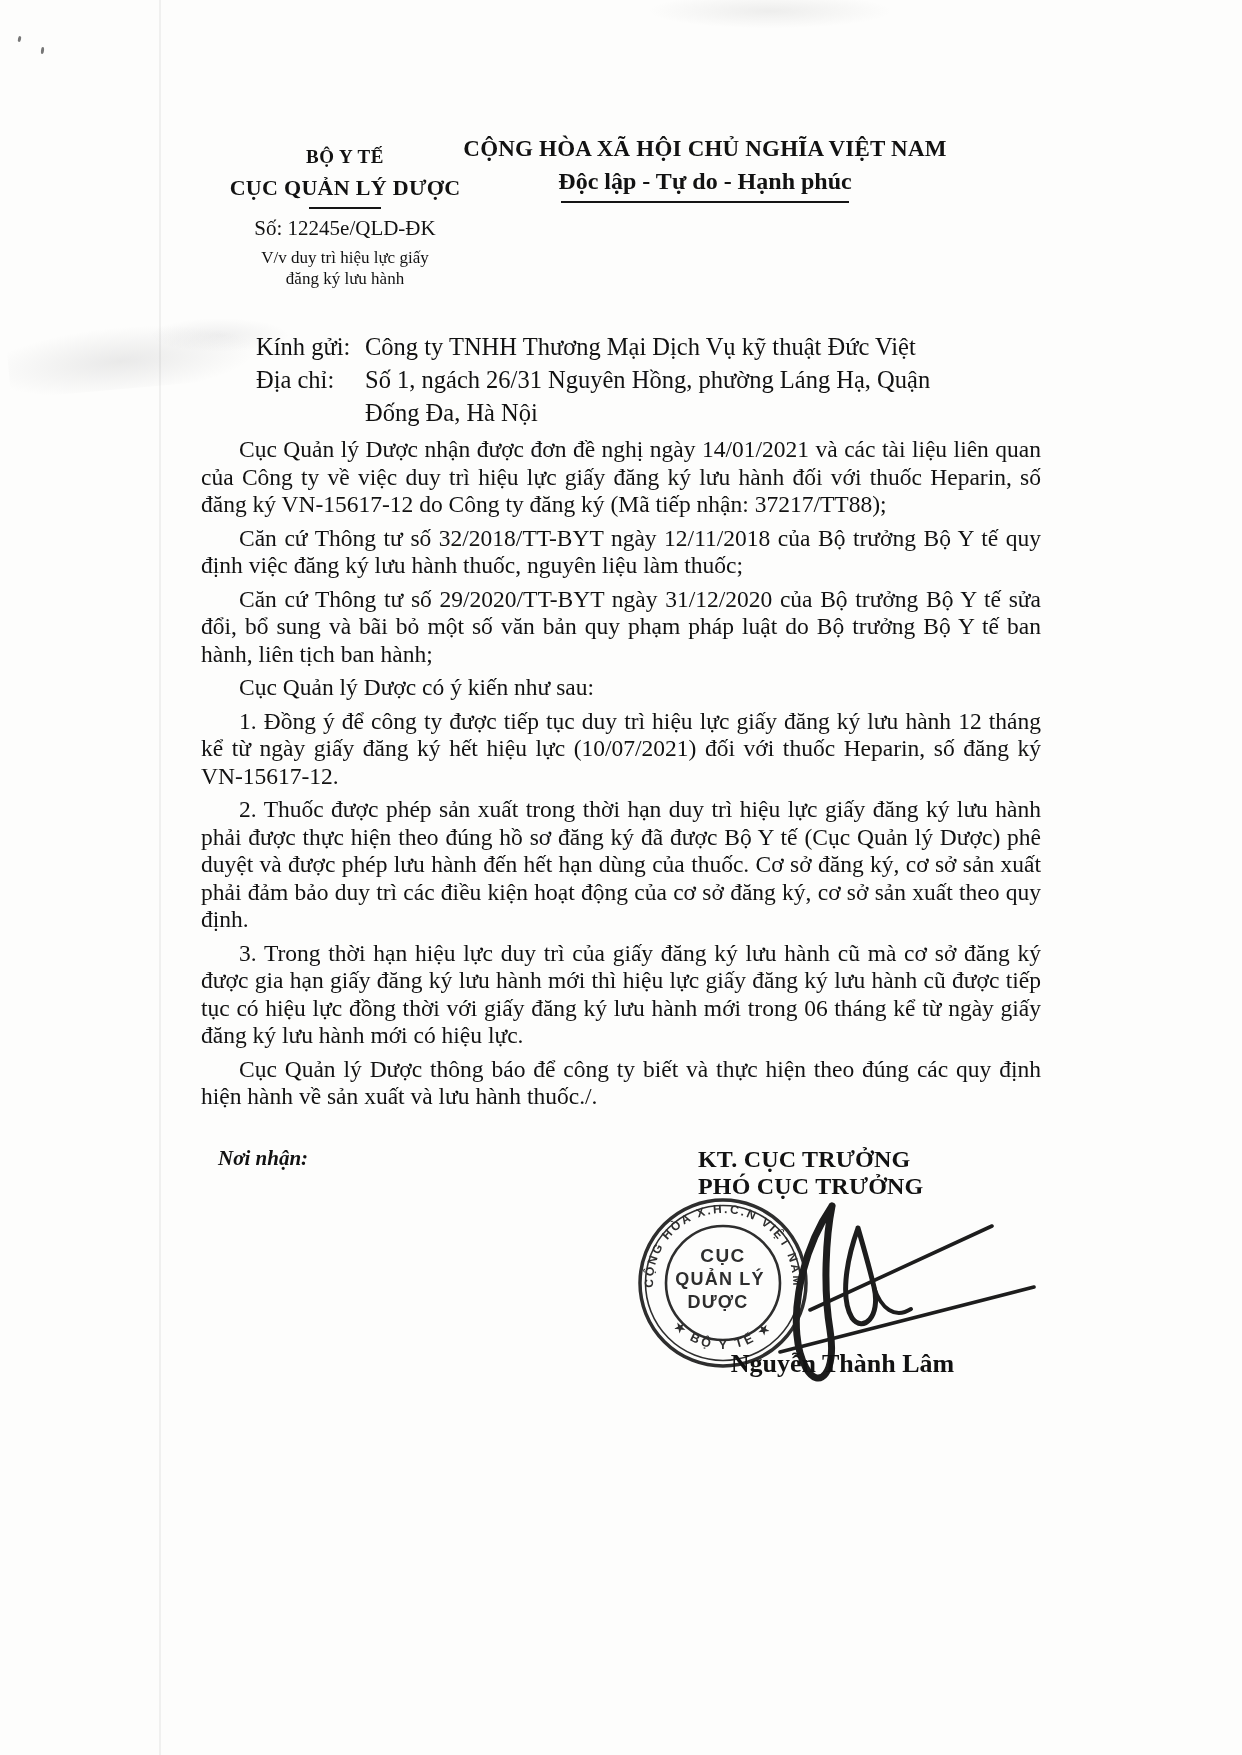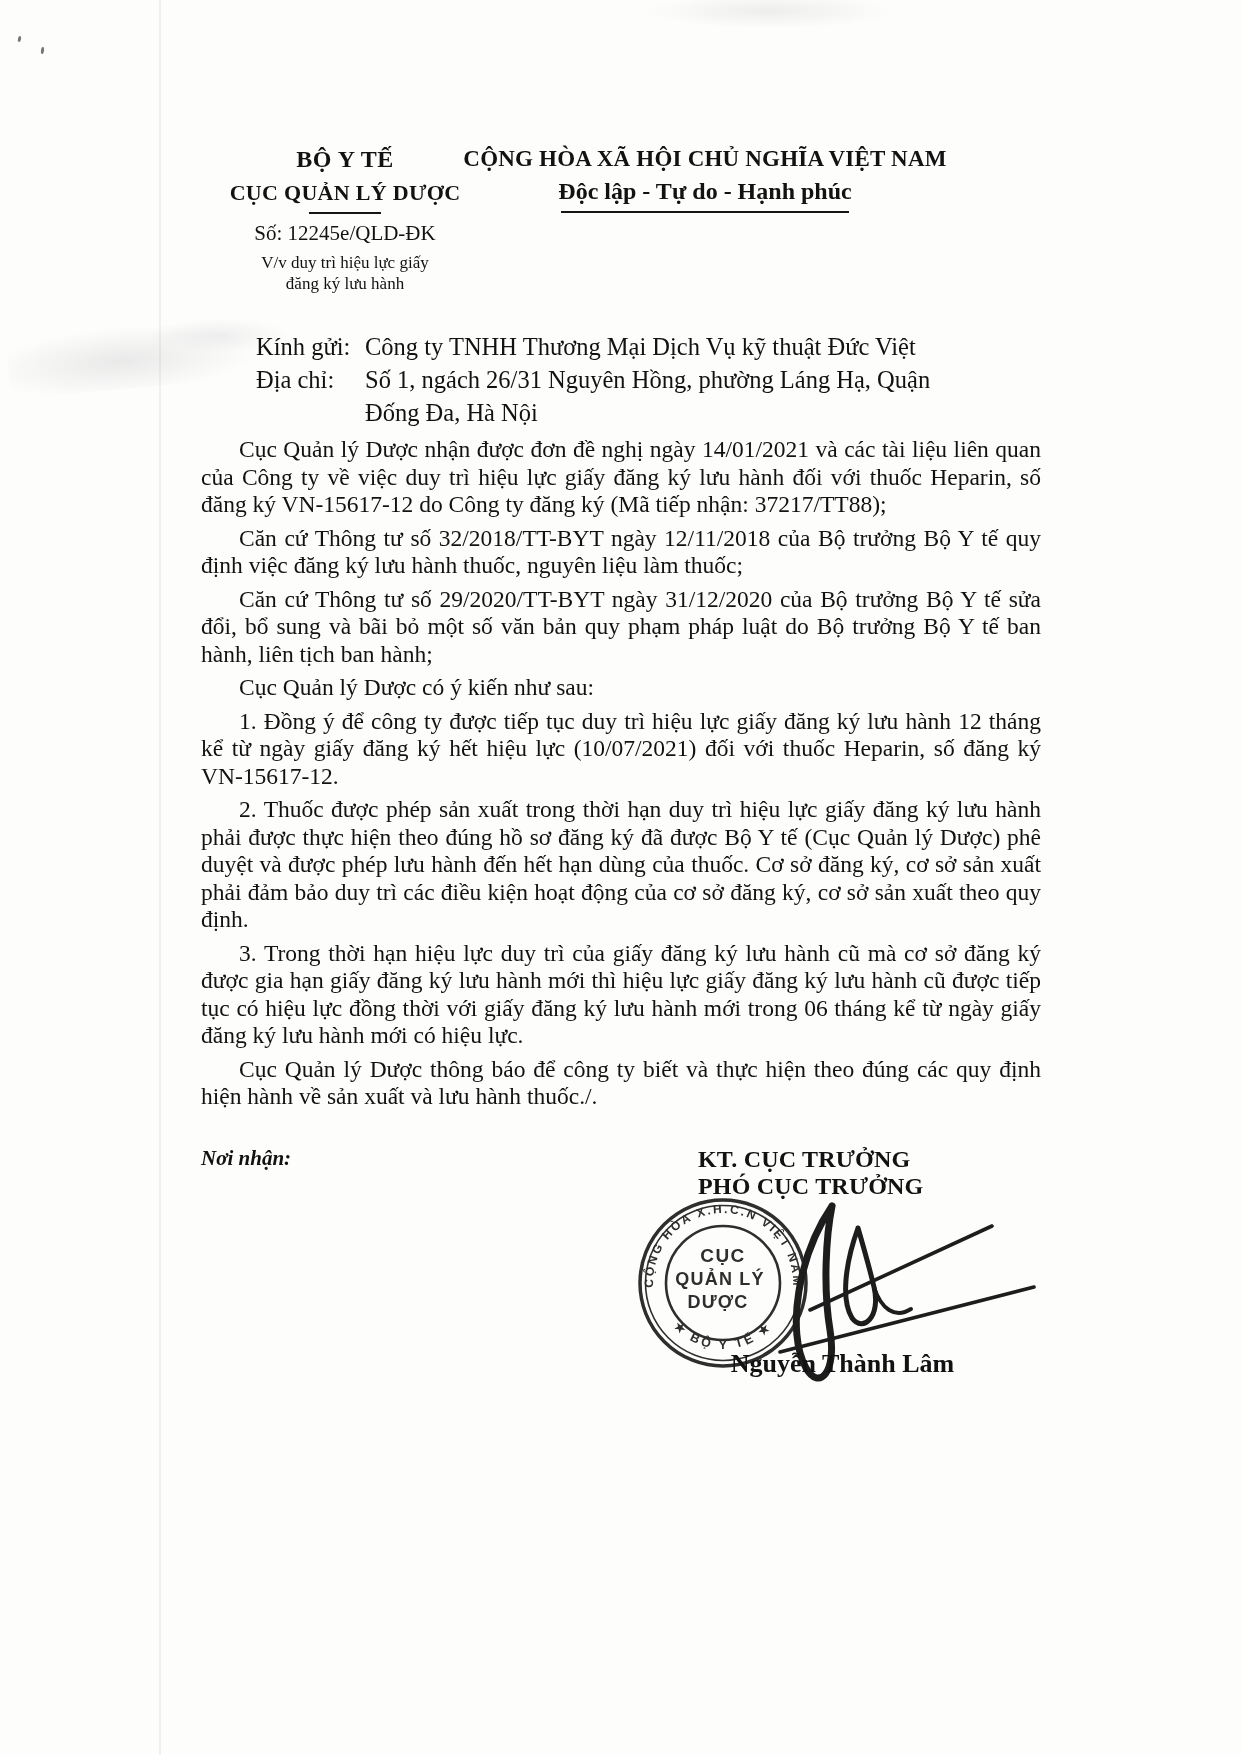--- a/index.html
+++ b/index.html
@@ -20,41 +20,41 @@
   .smudge{position:absolute;pointer-events:none;}
   .smudge.left{left:8px;top:326px;width:250px;height:62px;
     background:radial-gradient(ellipse at 45% 55%,rgba(90,90,95,0.12),rgba(0,0,0,0) 70%);
     transform:rotate(-5deg);}
   .smudge.left2{left:150px;top:318px;width:140px;height:34px;
     background:radial-gradient(ellipse,rgba(100,100,110,0.09),rgba(0,0,0,0) 70%);}
   .smudge.top{left:650px;top:-6px;width:240px;height:34px;
     background:radial-gradient(ellipse,rgba(100,100,100,0.10),rgba(0,0,0,0) 72%);}
   
   .hdr-left{position:absolute;left:205px;top:146px;width:280px;text-align:center;}
-  .hdr-left .org-parent{font-weight:bold;font-size:24px;letter-spacing:.5px;}
+  .hdr-left .org-parent{font-weight:bold;font-size:19px;letter-spacing:.5px;}
   .hdr-left .org{font-weight:bold;font-size:22px;margin-top:7px;letter-spacing:.3px;}
   .hdr-left .org-rule{width:72px;height:2px;background:#151515;margin:6px auto 0 auto;}
   .hdr-left .doc-no{font-size:21px;margin-top:7px;}
   .hdr-left .subject{font-size:17px;margin-top:6px;line-height:21px;width:196px;margin-left:auto;margin-right:auto;}
-  .hdr-right{position:absolute;left:462px;top:146px;width:486px;text-align:center;}
+  .hdr-right{position:absolute;left:462px;top:136px;width:486px;text-align:center;}
   .hdr-right .national{font-weight:bold;font-size:23px;letter-spacing:.2px;}
   .hdr-right .motto{font-weight:bold;font-size:24px;margin-top:6px;}
   .hdr-right .motto-rule{width:288px;height:2px;background:#151515;margin:6px auto 0 auto;}
   .hdr-right .place-date{font-style:italic;font-weight:bold;font-size:23px;margin-top:8px;}
   
   .recipient{position:absolute;left:256px;top:330px;font-size:24.5px;line-height:33px;}
   .recipient .row{display:flex;}
   .recipient .lbl{width:109px;flex:0 0 109px;}
   .recipient .val{width:640px;}
   
   .body-text{position:absolute;left:201px;top:436px;width:840px;
     font-size:23.5px;line-height:27.5px;text-align:justify;}
   .body-text p{margin:0 0 6px 0;text-indent:38px;}
   
-  .noi-nhan{position:absolute;left:201px;top:1146px;}
+  .noi-nhan{position:absolute;left:218px;top:1146px;}
   .noi-nhan .nn-label{font-weight:bold;font-style:italic;font-size:21px;margin-bottom:6px;}
   .noi-nhan ul{list-style:none;margin:0;padding:0;font-size:19.5px;line-height:24.5px;}
   .signer{position:absolute;left:698px;top:1146px;width:285px;text-align:left;}
   .signer .t1,.signer .t2{font-weight:bold;font-size:24px;line-height:27px;letter-spacing:.2px;}
   .signer-name{position:absolute;left:700px;top:1349px;width:285px;text-align:center;
     font-weight:bold;font-size:26px;}
   .seal-sig{position:absolute;left:600px;top:1160px;width:480px;height:250px;}
 </style>
 </head>
 <body>

